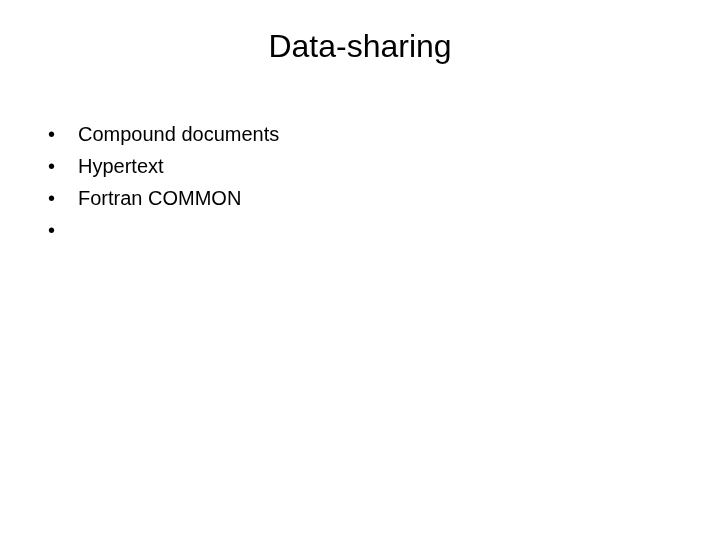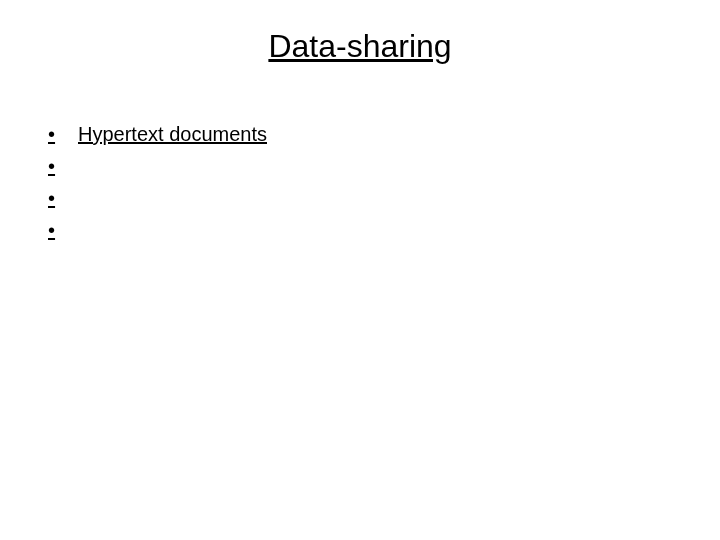--- a/index.html
+++ b/index.html
@@ -1,19 +1,18 @@
 <!DOCTYPE html>
 <html><head>
   <meta charset="utf-8">
   <style>
     * {
       margin: 0;
       padding: 0;
       box-sizing: border-box;
-      text-decoration: underline;
     }
     body {
       width: 720px;
       height: 540px;
       background: #ffffff;
       font-family: Arial, Helvetica, sans-serif;
       color: #000000;
       position: relative;
     }
     .title {
@@ -46,24 +45,26 @@
     }
   </style>
 </head>
 <body>
 
 <div class="title">Data-sharing</div>
 
 <div class="bullet-list">
   <div class="bullet-item">
     <span class="bullet-marker">•</span>
-    <span class="bullet-text">Hypertext documents</span>
+    <span class="bullet-text">Compound documents</span>
   </div>
   <div class="bullet-item">
     <span class="bullet-marker">•</span>
+    <span class="bullet-text">Hypertext</span>
   </div>
   <div class="bullet-item">
     <span class="bullet-marker">•</span>
+    <span class="bullet-text">Fortran COMMON</span>
   </div>
   <div class="bullet-item">
     <span class="bullet-marker">•</span>
   </div>
 </div>
 
 </body></html>

